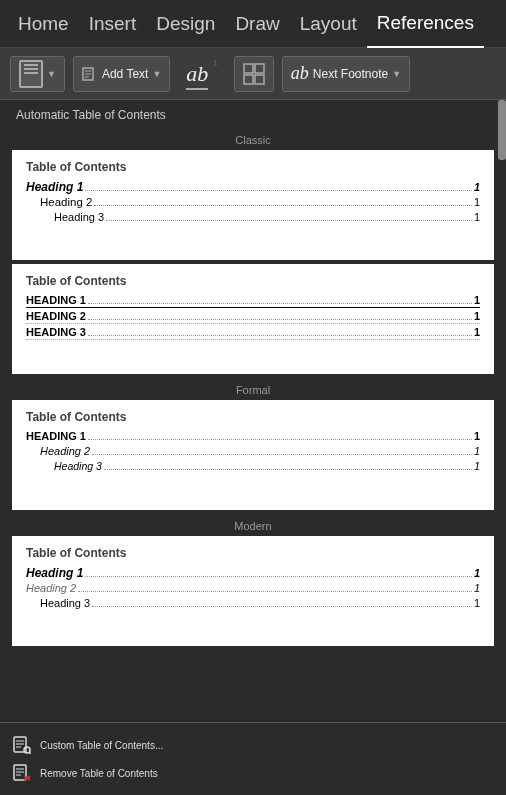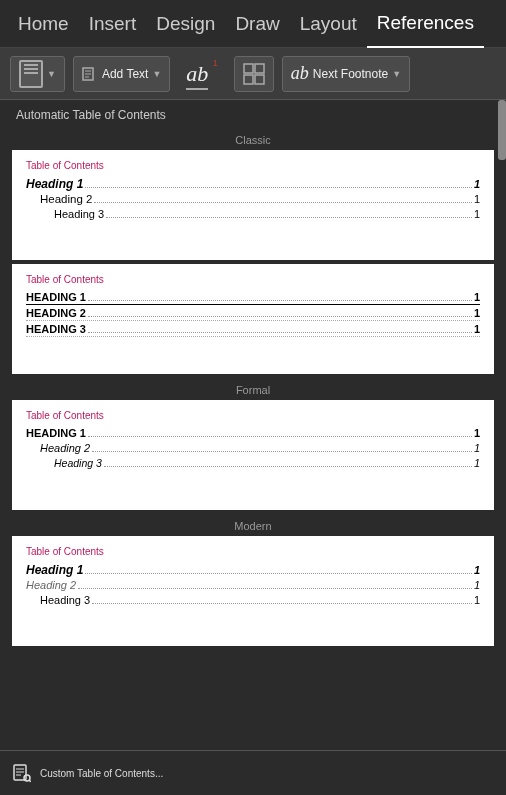--- a/index.html
+++ b/index.html
@@ -113,23 +113,23 @@
     }
 
     .toc-card {
       background: #fff;
       margin: 0 12px 4px;
       padding: 10px 14px 10px;
       min-height: 110px;
     }
 
     .toc-card .toc-title {
-      color: #be185d;
-      font-size: 10px;
-      font-weight: normal;
+      color: #404040;
+      font-size: 12px;
+      font-weight: bold;
       margin-bottom: 6px;
     }
 
     
     .classic .h1-row {
       font-style: italic;
       font-weight: bold;
       font-size: 12px;
       color: #000;
       display: flex;
@@ -440,13 +440,26 @@
         <rect x="1" y="1" width="12" height="15" fill="none" stroke="#ddd" stroke-width="1.5" rx="1"></rect>
         <line x1="3" y1="5" x2="11" y2="5" stroke="#ddd" stroke-width="1"></line>
         <line x1="3" y1="8" x2="11" y2="8" stroke="#ddd" stroke-width="1"></line>
         <line x1="3" y1="11" x2="8" y2="11" stroke="#ddd" stroke-width="1"></line>
         <circle cx="14" cy="14" r="3" fill="none" stroke="#ddd" stroke-width="1.5"></circle>
         <line x1="16.1" y1="16.1" x2="18" y2="18" stroke="#ddd" stroke-width="1.5"></line>
       </svg>
     </div>
     <span>Custom Table of Contents...</span>
   </div>
+  <div class="action-item">
+    <div class="action-icon">
+      <svg width="18" height="18" viewBox="0 0 18 18">
+        <rect x="1" y="1" width="12" height="15" fill="none" stroke="#ddd" stroke-width="1.5" rx="1"></rect>
+        <line x1="3" y1="5" x2="11" y2="5" stroke="#ddd" stroke-width="1"></line>
+        <line x1="3" y1="8" x2="11" y2="8" stroke="#ddd" stroke-width="1"></line>
+        <line x1="3" y1="11" x2="8" y2="11" stroke="#ddd" stroke-width="1"></line>
+        <line x1="11" y1="12" x2="17" y2="16" stroke="#c0392b" stroke-width="2"></line>
+        <line x1="17" y1="12" x2="11" y2="16" stroke="#c0392b" stroke-width="2"></line>
+      </svg>
+    </div>
+    <span>Remove Table of Contents</span>
+  </div>
 </div>
 
 </body></html>

